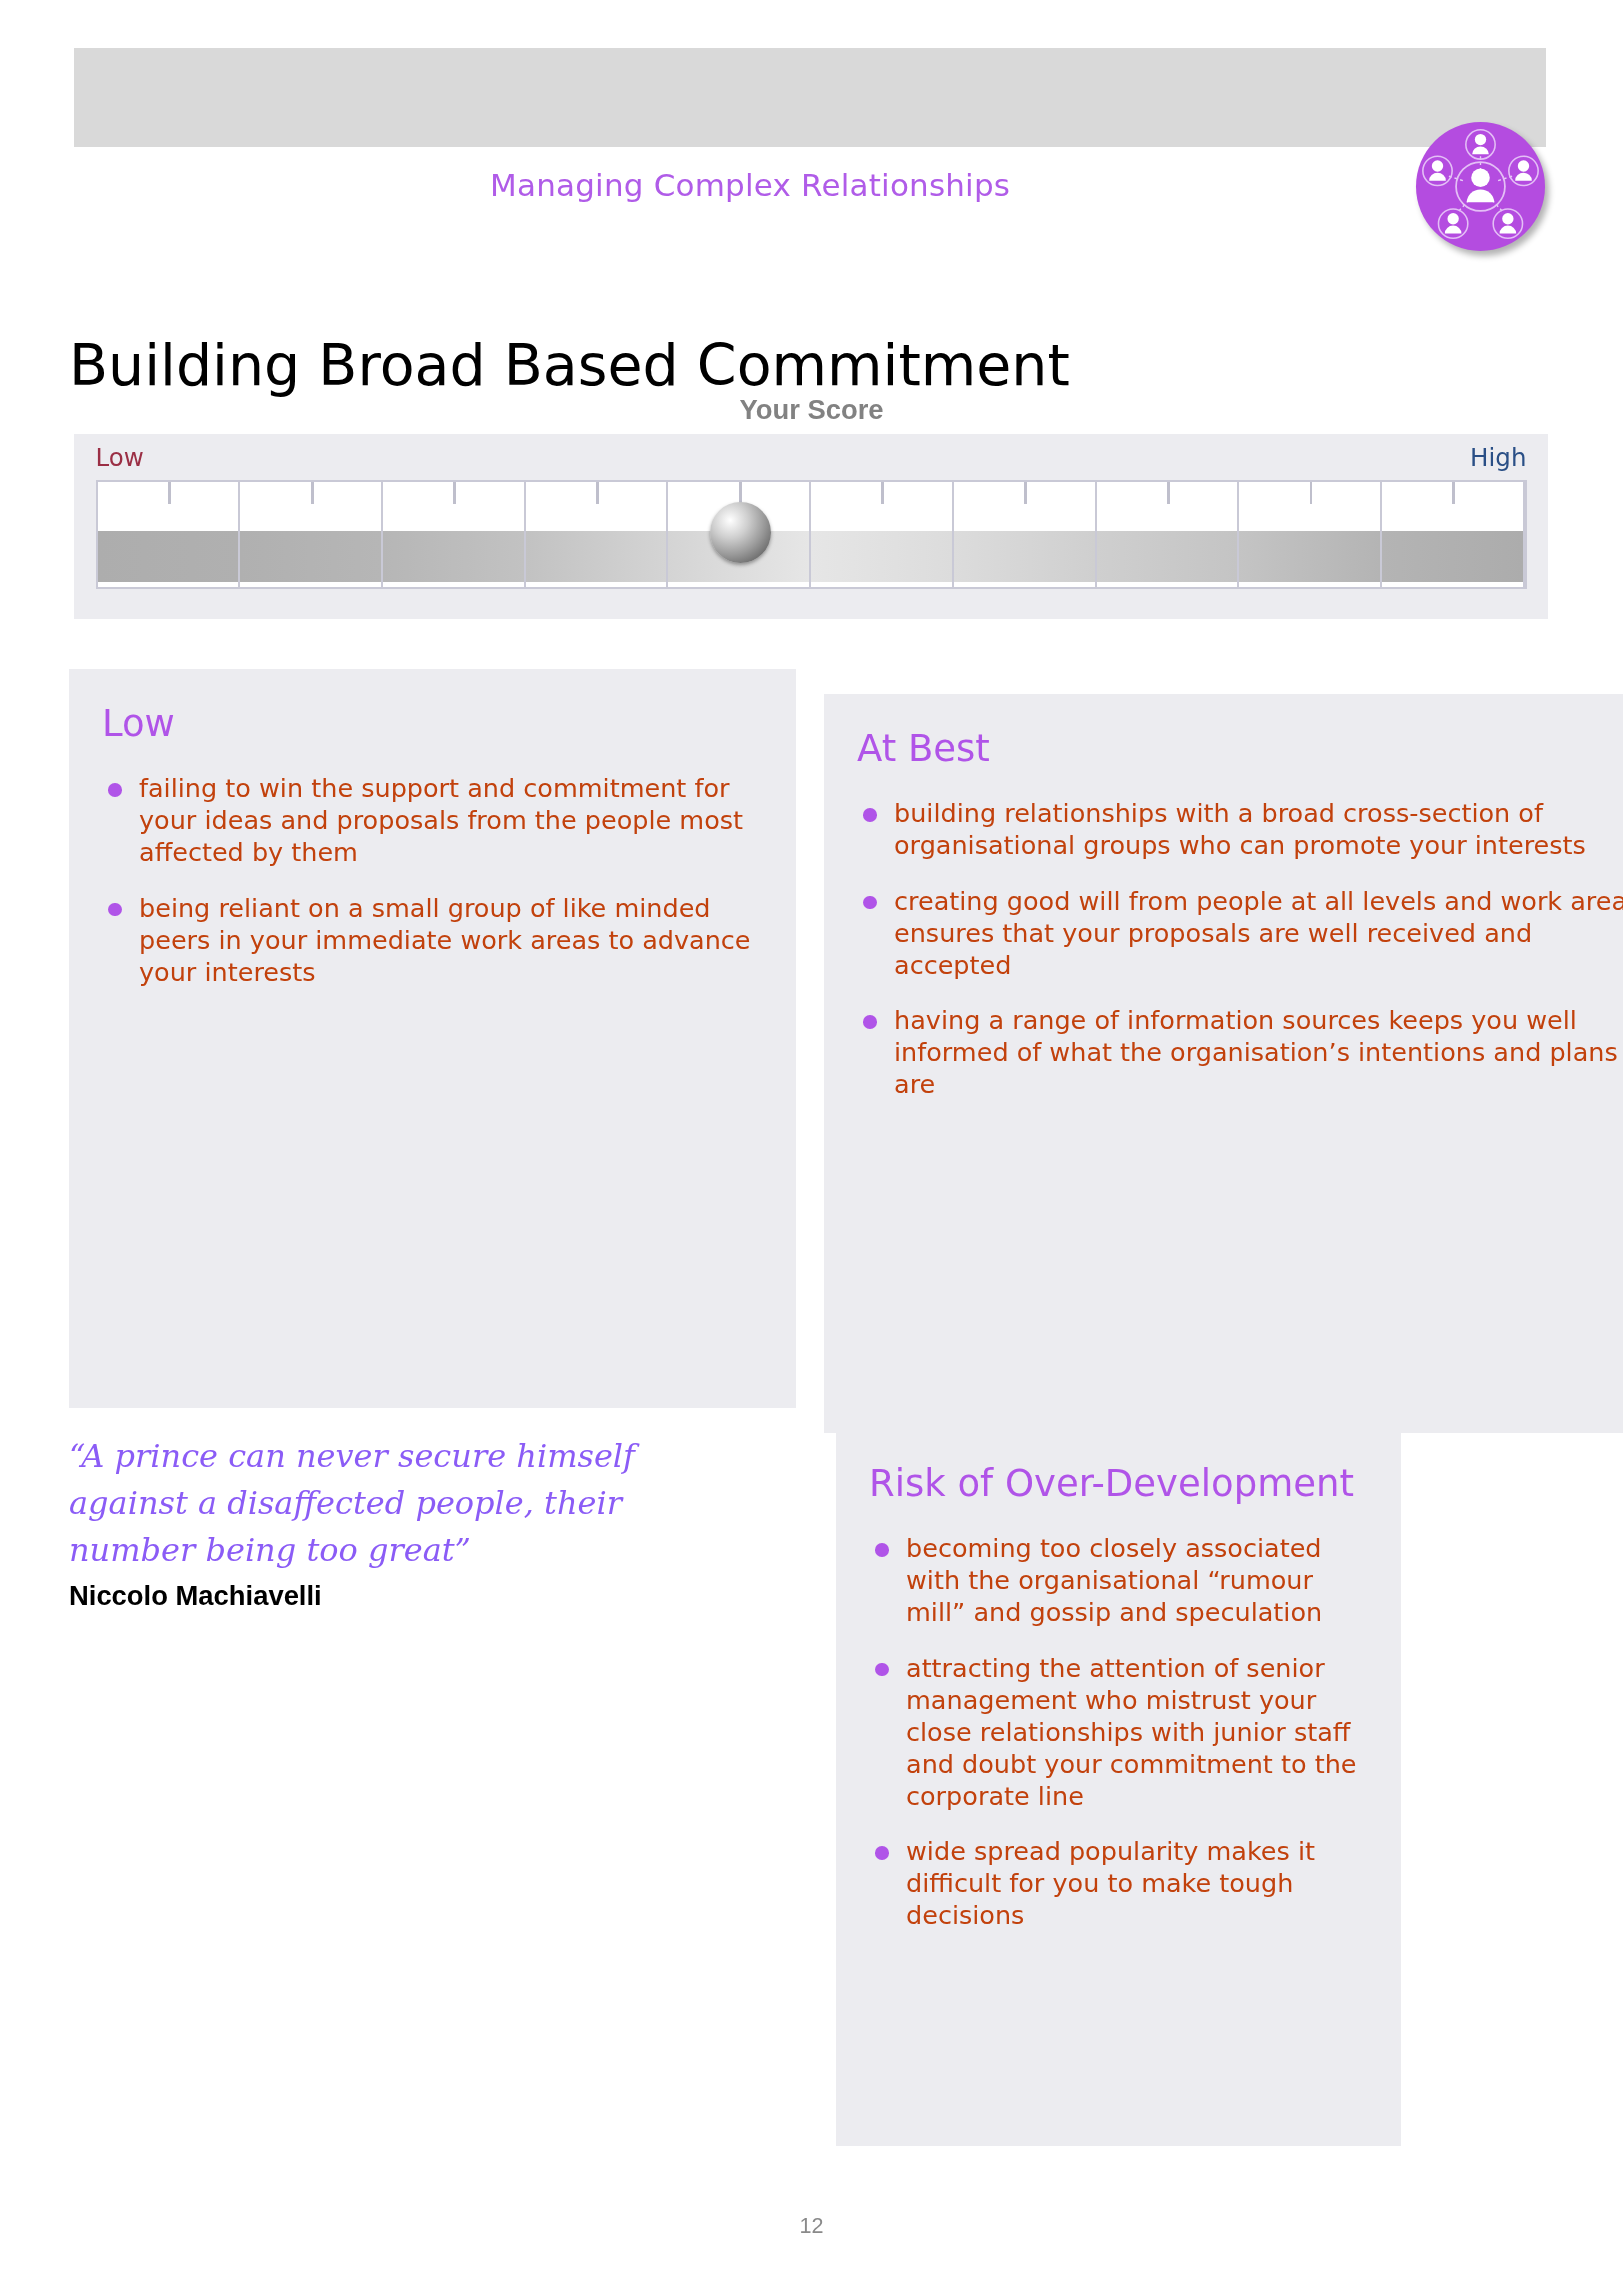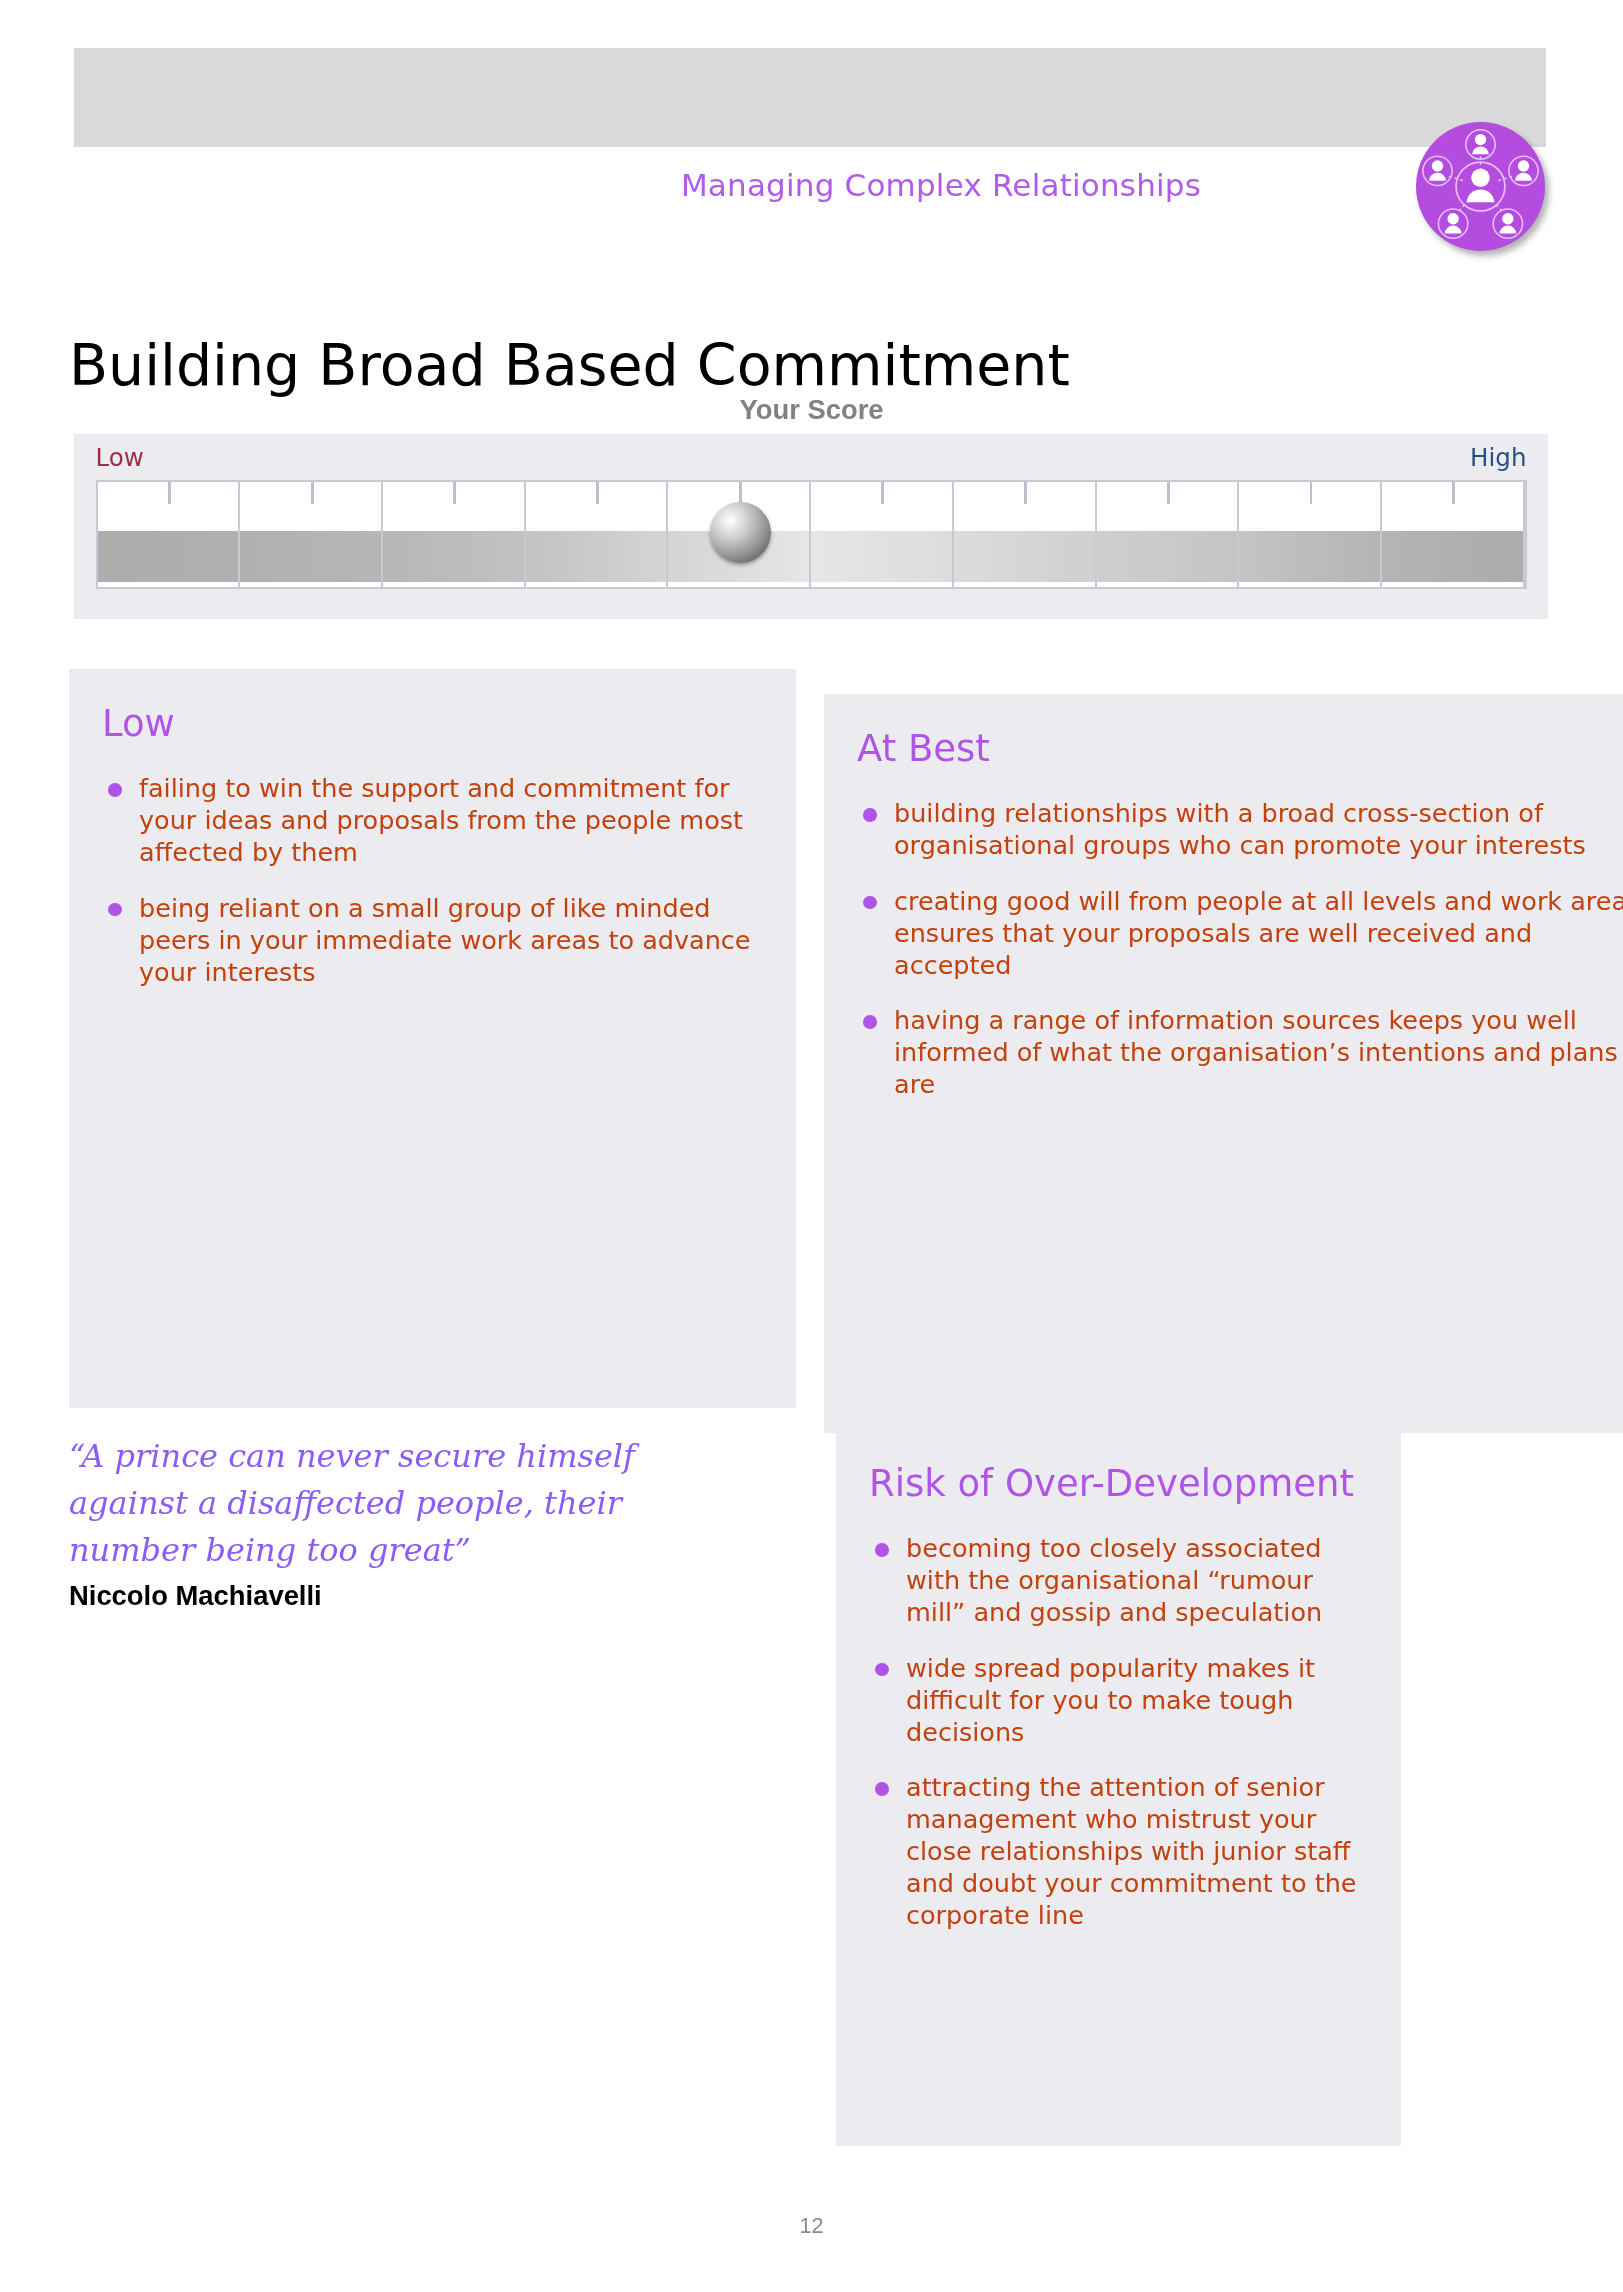--- a/index.html
+++ b/index.html
@@ -13,21 +13,21 @@
   }
 
   
   .header-band{
     position:absolute; left:74px; top:48px;
     width:1472px; height:99px;
     background:#d9d9d9;
   }
   .brand-line{
     position:absolute; left:490px; top:167px;
-    width:902px; text-align:center;
+    width:902px; text-align:left;
     color:#b05ce8; font-size:31px; letter-spacing:0.2px;
     white-space:nowrap;
   }
   .logo{
     position:absolute; left:1416px; top:122px;
     width:129px; height:129px; border-radius:50%;
     background:#b44ce0;
     box-shadow:3.9px 4.9px 6.9px rgba(0,0,0,.30);
   }
   .logo svg{ display:block; width:129px; height:129px; }
@@ -273,19 +273,19 @@
 
 <div class="quote-block">
   <p class="quote-text">“A prince can never secure himself against a disaffected people, their number being too great”</p>
   <p class="quote-author">Niccolo Machiavelli</p>
 </div>
 
 <section class="panel panel-risk">
   <h2>Risk of Over-Development</h2>
   <ul>
     <li><span class="dot"></span><span>becoming too closely associated with the organisational “rumour mill” and gossip and speculation</span></li>
+    <li><span class="dot"></span><span>attracting the attention of senior management who mistrust your close relationships with junior staff and doubt your commitment to the corporate line</span></li>
     <li><span class="dot"></span><span>wide spread popularity makes it difficult for you to make tough decisions</span></li>
-    <li><span class="dot"></span><span>attracting the attention of senior management who mistrust your close relationships with junior staff and doubt your commitment to the corporate line</span></li>
   </ul>
 </section>
 
 <div class="page-number">12</div>
 
 
 </body></html>

